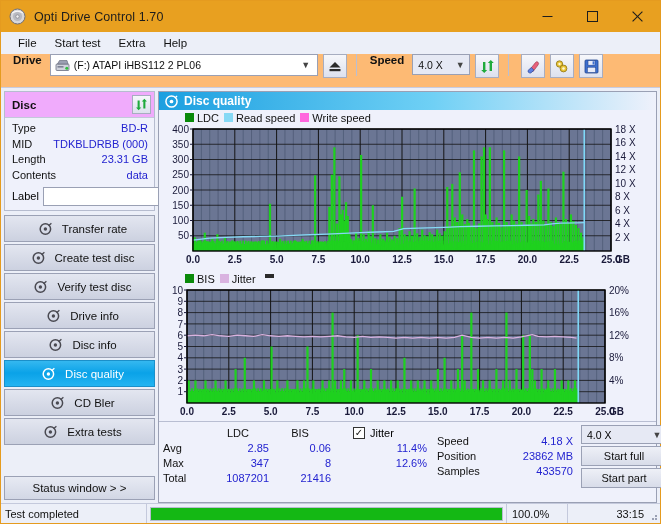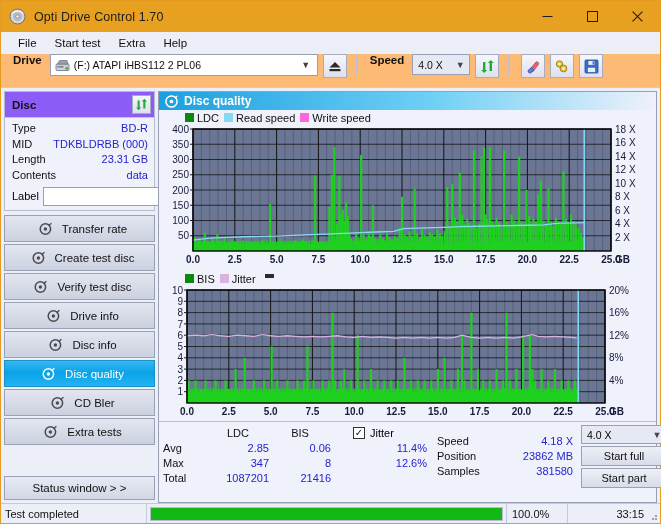--- a/index.html
+++ b/index.html
@@ -79,21 +79,21 @@
     display: flex; flex-direction: column;
     background: #eceff8; padding: 3px 3px 0 3px;
   }
   .disc-panel {
     border: 1px solid #b6bccf; background: #eff1fb;
     padding: 0; margin-bottom: 4px;
   }
   .disc-head {
     display: flex; align-items: center; justify-content: space-between;
     padding: 3px 3px 3px 7px; border-bottom: 1px solid #c3c8da;
-    background: #8b5cf6;
+    background: #f0abfc;
   }
   .disc-head-title { font-weight: bold; font-size: 11.5px; color: #111; }
   .disc-rows { padding: 3px 6px 4px 7px; }
   .disc-row {
     display: flex; justify-content: space-between;
     font-size: 11px; line-height: 15.5px; color: #111;
   }
   .disc-row .val { color: #2323d0; }
   .label-row { display: flex; align-items: center; margin-top: 3px; gap: 4px; }
   .label-input {
@@ -1867,21 +1867,21 @@
             <div class="sp-row" style="margin-top:8px">
               <span class="sp-h">Speed</span>
               <span class="sp-v">4.18 X</span>
             </div>
             <div class="sp-row">
               <span class="sp-h">Position</span>
               <span class="sp-v">23862 MB</span>
             </div>
             <div class="sp-row">
               <span class="sp-h">Samples</span>
-              <span class="sp-v">381580</span>
+              <span class="sp-v">433570</span>
             </div>
           </div>
 
           <div class="act-col">
             <div class="act-combo">
               <span style="flex:1">4.0 X</span>
               <span class="combo-arrow">▼</span>
             </div>
             <div class="act-btn">
               <span>Start full</span>

